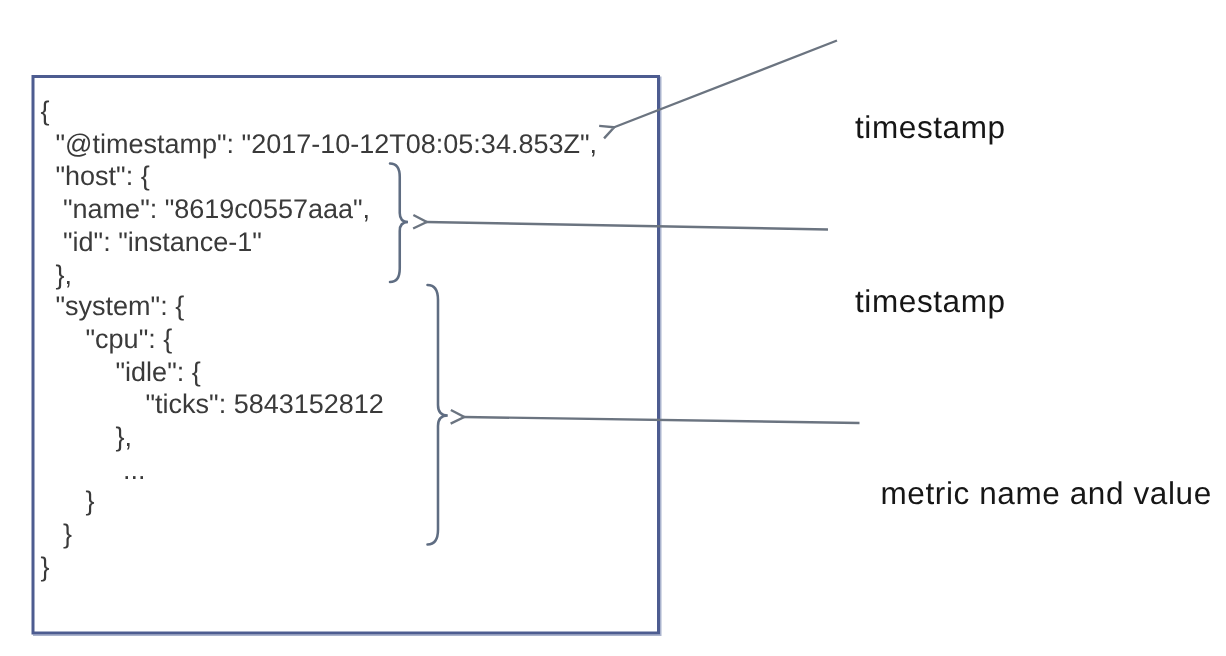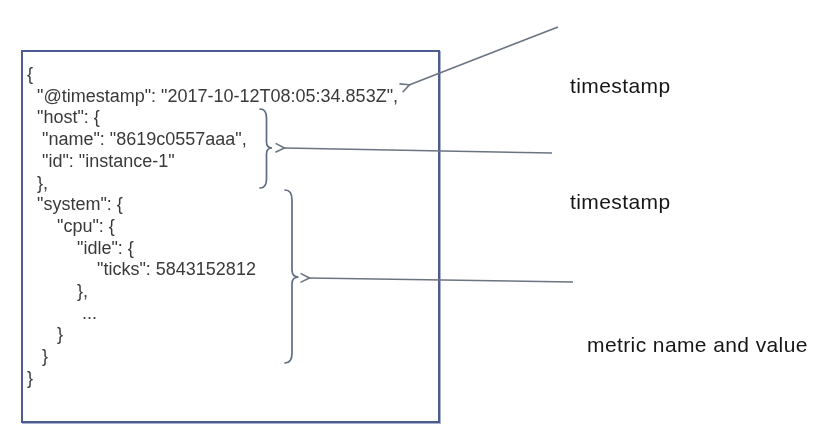--- a/index.html
+++ b/index.html
@@ -68,21 +68,21 @@
     position: absolute;
     font-size: 21px;
     line-height: 25px;
     color: var(--label-text);
     letter-spacing: 0.4px;
     white-space: nowrap;
     margin-top: 48px;
   }
   .lbl-timestamp { left: 570px; top: 25px; }
   .lbl-dimensions { left: 570px; top: 141px; }
-  .lbl-metric { left: 587px; top: 284px; }
+  .lbl-metric { left: 587px; top: 269px; }
 </style>
 </head>
 <body>
 
 <div class="canvas">
 
   <div class="doc-box"></div>
 
   <div class="code-block"><div class="code-line">{</div><div class="code-line">  "@timestamp": "2017-10-12T08:05:34.853Z",</div><div class="code-line">  "host": {</div><div class="code-line">   "name": "8619c0557aaa",</div><div class="code-line">   "id": "instance-1"</div><div class="code-line">  },</div><div class="code-line">  "system": {</div><div class="code-line">      "cpu": {</div><div class="code-line">          "idle": {</div><div class="code-line">              "ticks": 5843152812</div><div class="code-line">          },</div><div class="code-line">           ...</div><div class="code-line">      }</div><div class="code-line">   }</div><div class="code-line">}</div></div>
 

